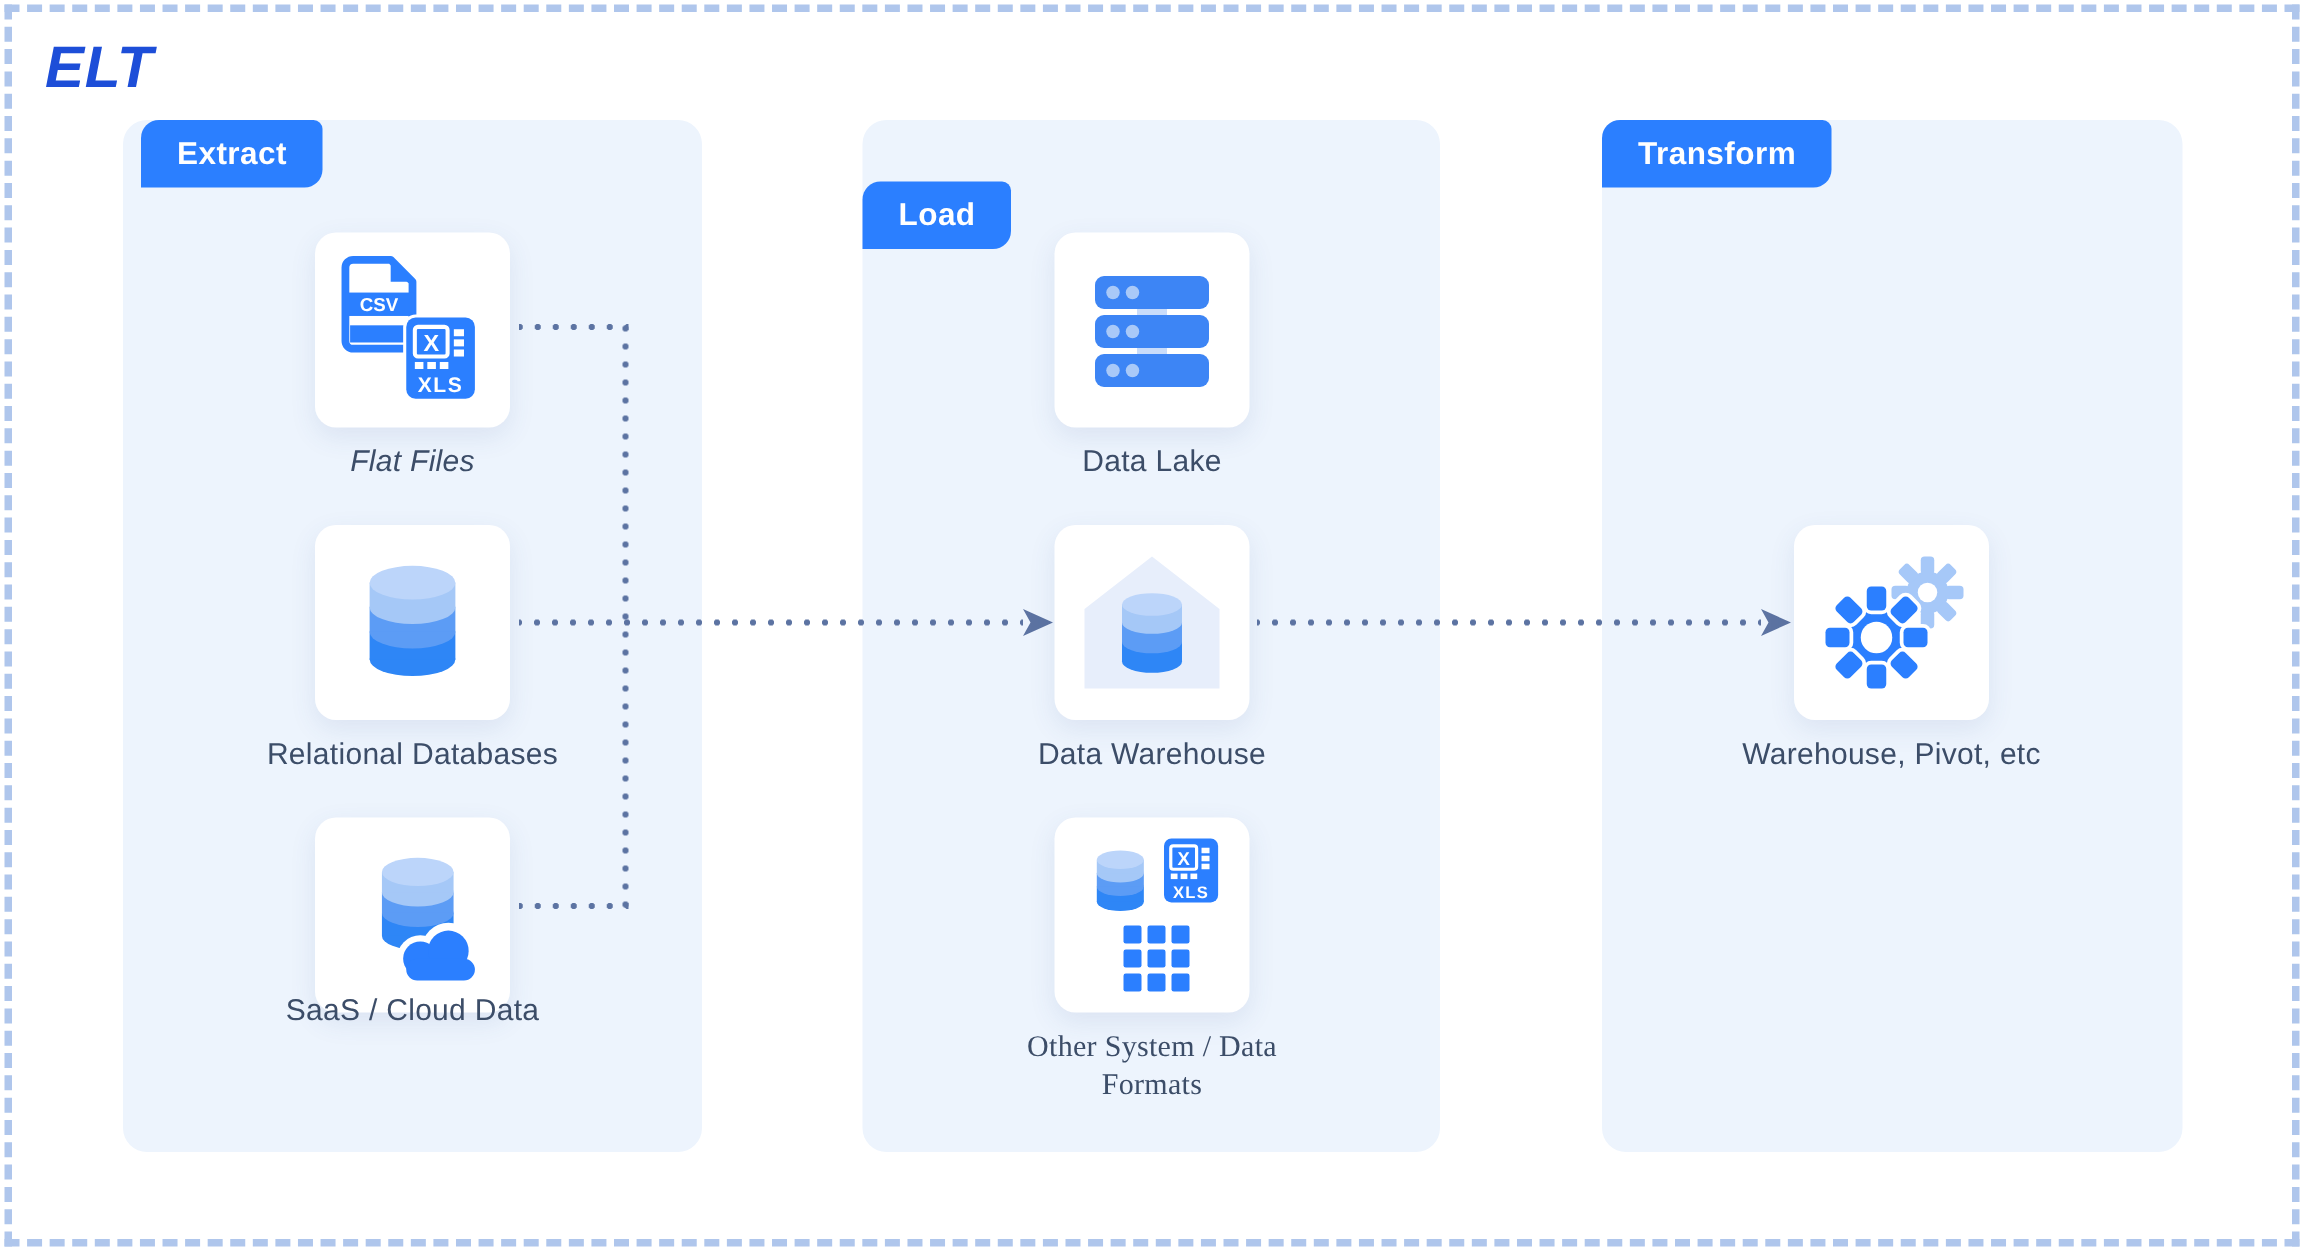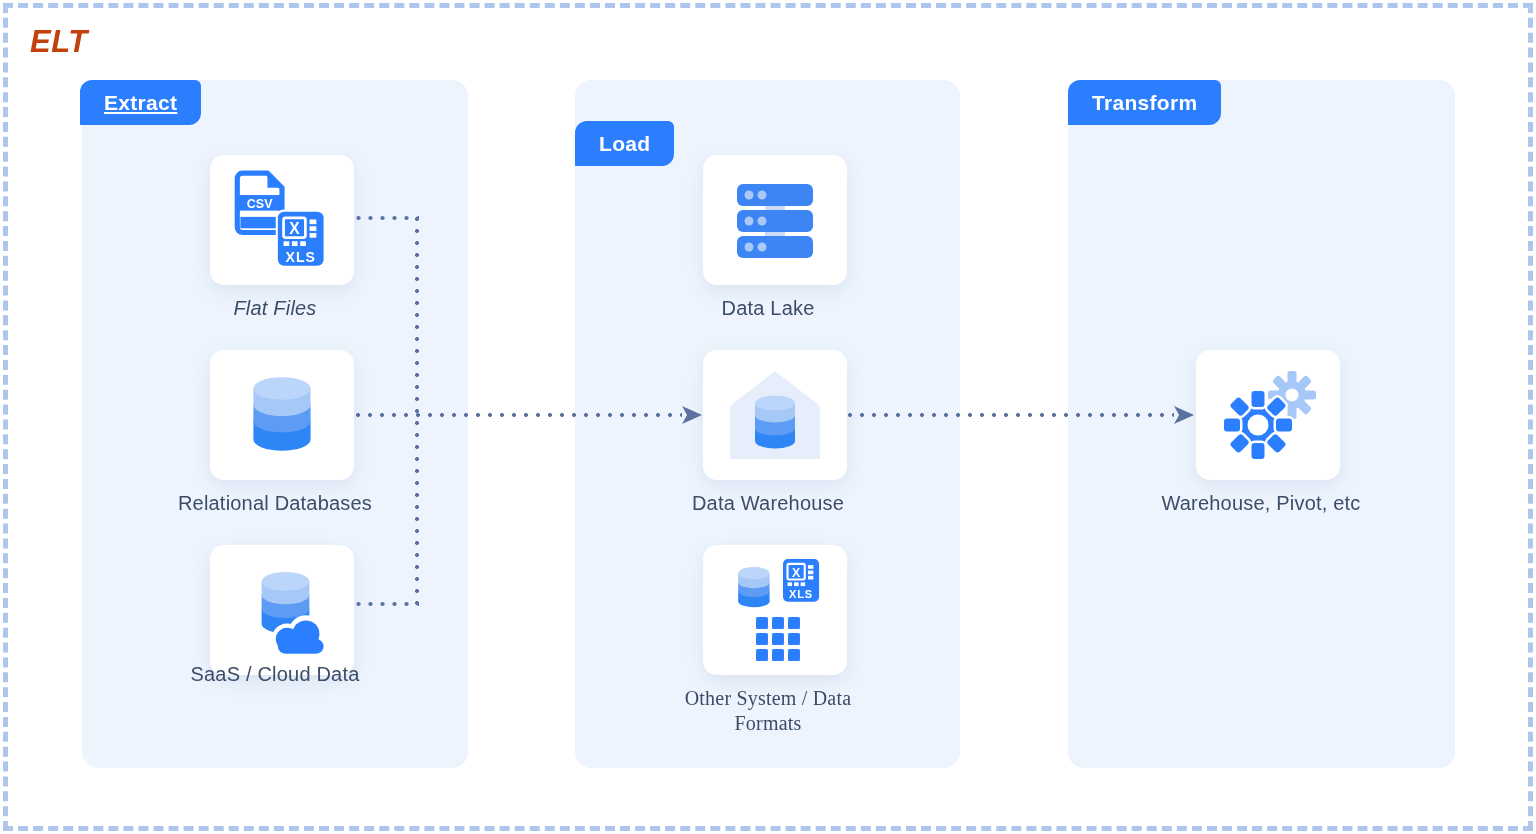--- a/index.html
+++ b/index.html
@@ -1,32 +1,32 @@
 <!DOCTYPE html>
 <html><head>
 <meta charset="utf-8">
 <style>
   html,body{margin:0;padding:0;background:#ffffff;}
   body{width:1536px;height:834px;position:relative;overflow:hidden;
        font-family:"Liberation Sans","DejaVu Sans",sans-serif;}
   .frame{position:absolute;left:3px;top:3px;right:3px;bottom:3px;
          border:5px dashed #afc6ec;}
   .diagram-title{position:absolute;left:30px;top:24px;
-         font-size:31px;font-weight:700;font-style:italic;color:#c2410c;letter-spacing:.5px;}
+         font-size:39px;font-weight:700;font-style:italic;color:#1d4ed8;letter-spacing:.5px;}
   .panel{position:absolute;top:80px;height:688px;background:#edf4fd;border-radius:16px;}
   .panel.extract{left:82px;width:386px;}
   .panel.load{left:575px;width:385px;}
   .panel.transform{left:1068px;width:387px;}
   .badge{position:absolute;top:80px;height:45px;line-height:45px;
          background:#2b7fff;color:#ffffff;font-size:21px;font-weight:600;
          padding:0 24px;border-radius:12px 6px 12px 0;letter-spacing:.3px;}
-  .badge.extract{left:80px;text-decoration:underline;}
+  .badge.extract{left:94px;}
   .badge.load{left:575px;margin-top:41px;}
   .badge.transform{left:1068px;}
-  .card{position:absolute;width:144px;height:130px;background:#ffffff;border-radius:14px;
+  .card{position:absolute;width:130px;height:130px;background:#ffffff;border-radius:14px;
         box-shadow:0 6px 18px rgba(60,90,150,0.10);
         display:flex;align-items:center;justify-content:center;}
   .label{position:absolute;width:300px;text-align:center;color:#3c4d68;
          font-size:20px;line-height:1.25;letter-spacing:.2px;}
   .label.narrow{width:230px;}
   .dots-h{position:absolute;height:4px;
          background-image:radial-gradient(circle,#5c73a2 1.9px,rgba(0,0,0,0) 2.2px);
          background-size:12px 4px;background-repeat:repeat-x;background-position:center;}
   .dots-v{position:absolute;width:4px;
          background-image:radial-gradient(circle,#5c73a2 1.9px,rgba(0,0,0,0) 2.2px);

